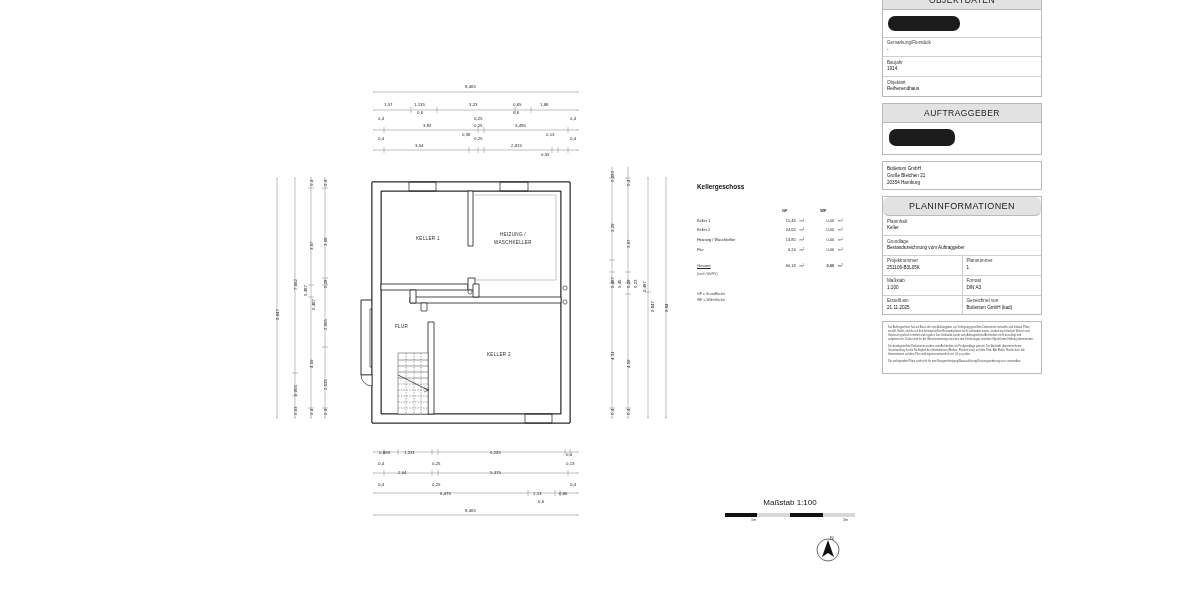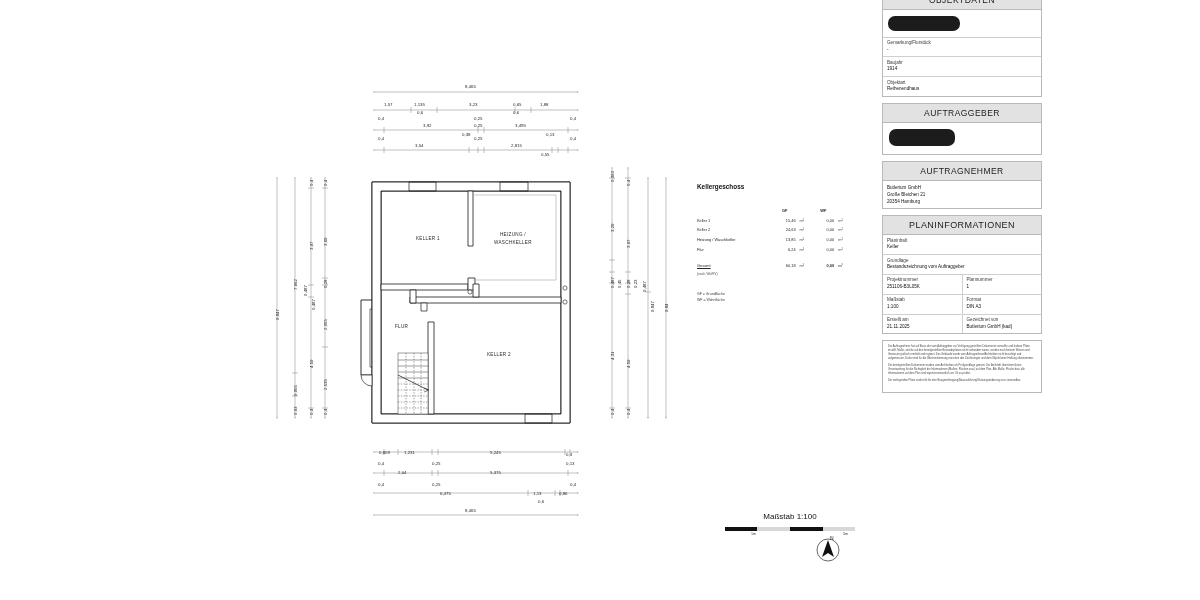--- a/index.html
+++ b/index.html
@@ -15,21 +15,21 @@
   #sidebar {
     position: absolute; left: 882px; top: -10px;
     width: 160px;
   }
   .panel { border: 1px solid #b9b9b9; background: #fff; margin-bottom: 6px; }
   .panel-head {
     background: #e2e2e2; text-align: center;
     font-size: 8.5px; letter-spacing: .45px; color: #1a1a1a;
     padding: 4px 2px 4px; border-bottom: 1px solid #b9b9b9;
   }
-  .panel-head.big { font-size: 9px; }
+  .panel-head.big { font-size: 9px; border-radius: 6px; }
   .row { border-bottom: 1px solid #cfcfcf; padding: 2.5px 4px 3px; }
   .row:last-child { border-bottom: none; }
   .row-split { display: flex; border-bottom: 1px solid #cfcfcf; }
   .row-split:last-child { border-bottom: none; }
   .row-split > div { flex: 1; padding: 2.5px 4px 3px; }
   .row-split > div:first-child { border-right: 1px solid #cfcfcf; }
   .lbl { font-size: 4.6px; color: #3b3b3b; line-height: 1.45; }
   .val { font-size: 4.6px; color: #111; line-height: 1.45; }
   .redact { background: #1c1c1c; border-radius: 7px; }
   .redact.r1 { height: 15px; width: 72px; margin: 3px 0 3px 1px; }
@@ -65,21 +65,21 @@
   table.areas th.num, table.areas td.num { text-align: right; padding-right: 2px; }
   table.areas td.unit, table.areas th.unit { text-align: left; padding-left: 2px; width: 12px; color: #555; }
   table.areas th.num { font-weight: bold; text-align: center; padding-right: 0; }
   tr.total td { padding-top: 9px; }
   tr.total td.nm { text-decoration: underline; }
   tr.total td.wf, tr.total td.wfu { font-weight: bold; }
   .sub { font-size: 3.4px; color: #555; margin-top: 2px; }
   .legend { font-size: 3.5px; color: #3c3c3c; margin-top: 16px; line-height: 1.5; }
 
   
-  #scalewrap { position: absolute; left: 714px; top: 512px; width: 152px; }
+  #scalewrap { position: absolute; left: 714px; top: 498px; width: 152px; }
   #scaletitle { font-size: 8px; color: #111; text-align: center; margin-bottom: 6px; }
   #scalebar { position: relative; height: 4px; width: 130px; margin: 0 auto; }
   #scalebar .seg { position: absolute; top: 0; height: 4px; }
   #scalebar .dark { background: #111; }
   #scalebar .light { background: #d8d8d8; }
   .scalecap { position: absolute; font-size: 3.6px; color: #333; top: 5px; }
   #compass { position: absolute; left: 811px; top: 530px; width: 34px; height: 34px; }
 </style>
 </head>
 <body>
@@ -442,21 +442,20 @@
     </div>
 
     <div class="panel">
       <div class="panel-head">AUFTRAGGEBER</div>
       <div class="row">
         <div class="redact r2"></div>
       </div>
     </div>
 
     <div class="panel">
-      <div class="panel-head">AUFTRAGNEHMER</div>
       <div class="row">
         <div class="addr">Butlerium GmbH</div>
         <div class="addr">Große Bleichen 21</div>
         <div class="addr">20354 Hamburg</div>
       </div>
     </div>
 
     <div class="panel">
       <div class="panel-head big">PLANINFORMATIONEN</div>
       <div class="row">

